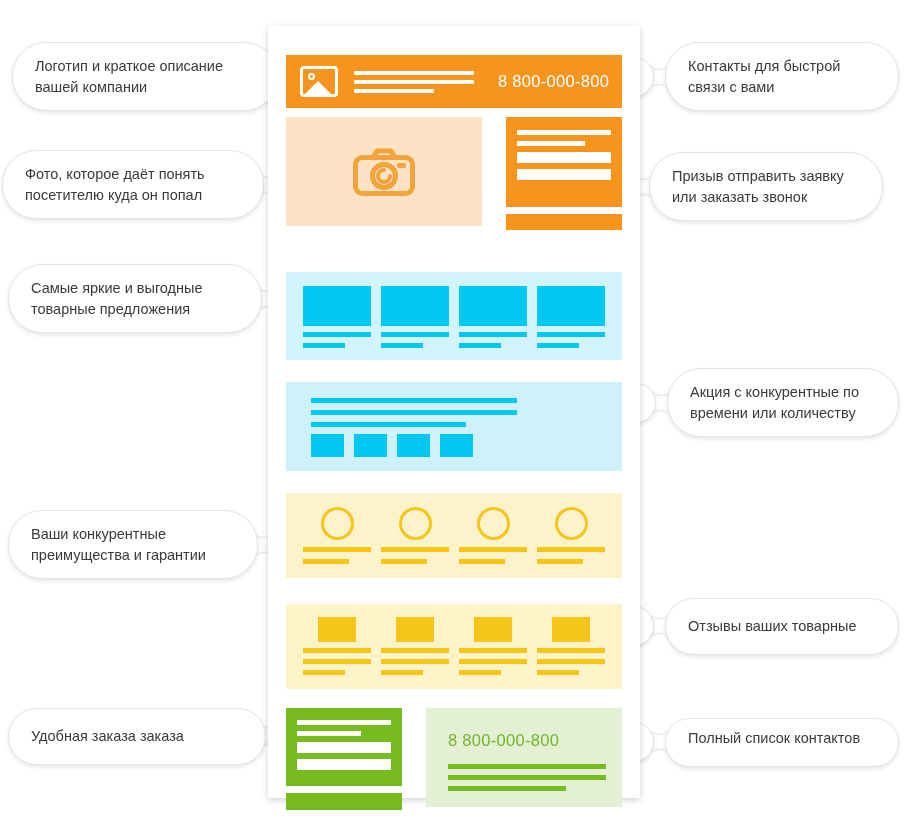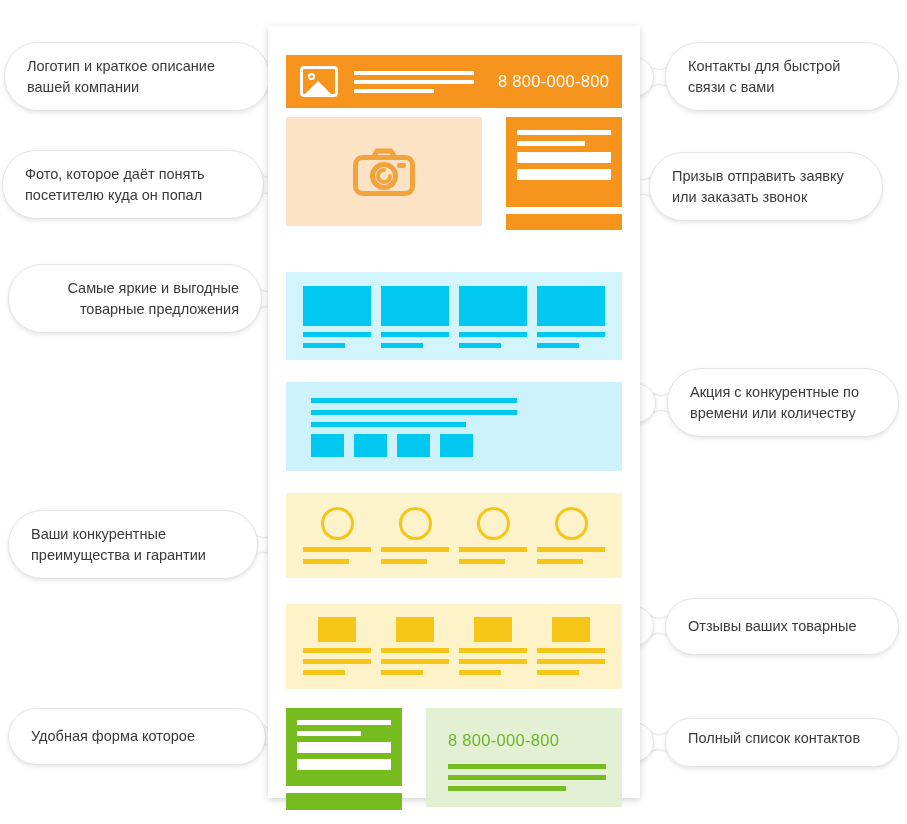--- a/index.html
+++ b/index.html
@@ -510,50 +510,50 @@
       <div id="footer-phone">8 800-000-800</div>
       <div id="footer-lines">
         <i class="w1"></i>
         <i class="w2"></i>
         <i class="w3"></i>
       </div>
     </div>
   </div>
 </div>
 
-<div class="callout left" style="left:4px; top:42px;">
+<div class="callout left" style="left:12px; top:42px;">
   <div class="bubble" style="width:266px;">Логотип и краткое описание
 вашей компании</div>
   <div class="neck"></div>
   <div class="knob"></div>
 </div>
 
 <div class="callout left" style="left:2px; top:150px;">
   <div class="bubble" style="width:262px;">Фото, которое даёт понять
 посетителю куда он попал</div>
   <div class="neck"></div>
   <div class="knob"></div>
 </div>
 
 <div class="callout left" style="left:8px; top:264px;">
-  <div class="bubble" style="width:254px;text-align:right;">Самые яркие и выгодные
+  <div class="bubble" style="width:254px;">Самые яркие и выгодные
 товарные предложения</div>
   <div class="neck"></div>
   <div class="knob"></div>
 </div>
 
 <div class="callout left" style="left:8px; top:510px;">
   <div class="bubble" style="width:250px;">Ваши конкурентные
 преимущества и гарантии</div>
   <div class="neck"></div>
   <div class="knob"></div>
 </div>
 
 <div class="callout left" style="left:8px; top:708px;">
-  <div class="bubble" style="width:258px; padding-top:17px; padding-bottom:17px;">Удобная форма которое</div>
+  <div class="bubble" style="width:258px; padding-top:17px; padding-bottom:17px;">Удобная заказа заказа</div>
   <div class="neck"></div>
   <div class="knob"></div>
 </div>
 
 <div class="callout right" style="right:8px; top:42px;">
   <div class="bubble" style="width:234px;">Контакты для быстрой
 связи с вами</div>
   <div class="neck"></div>
   <div class="knob"></div>
 </div>

